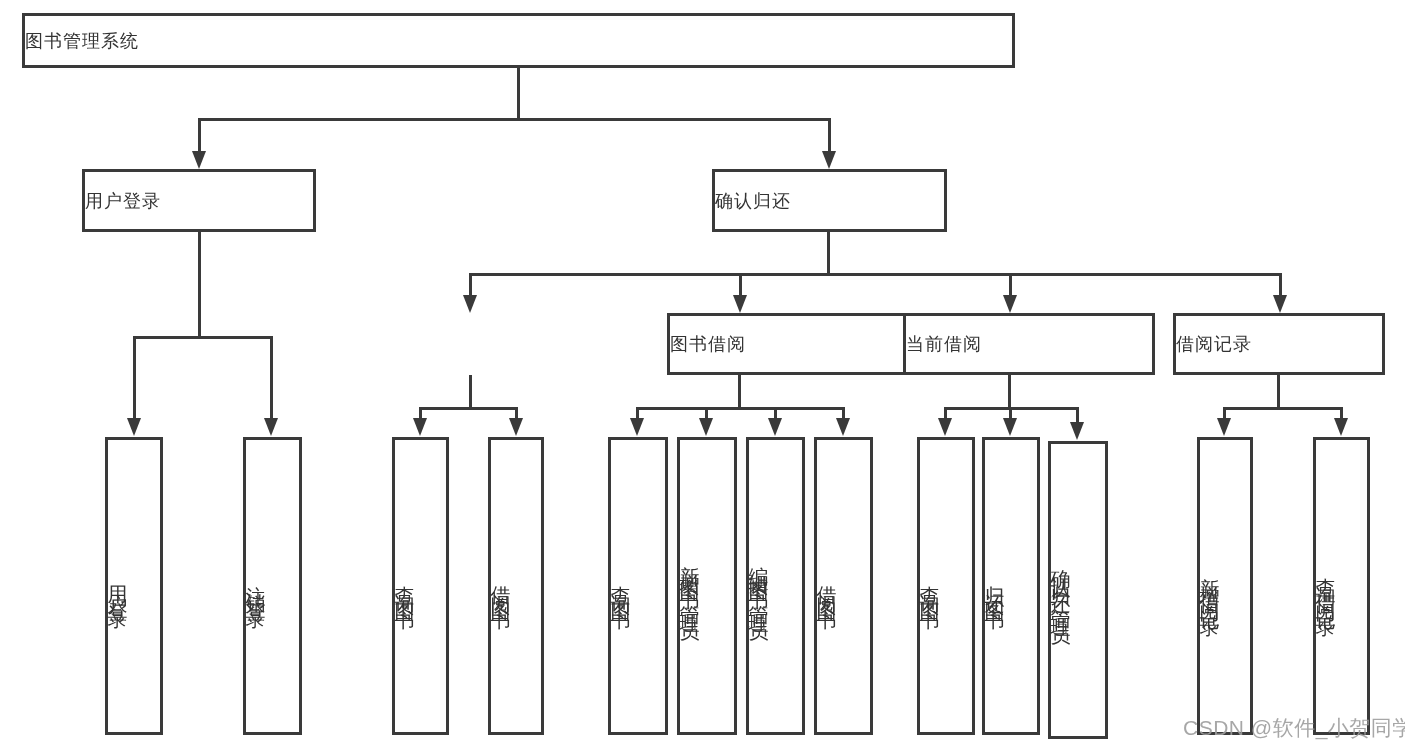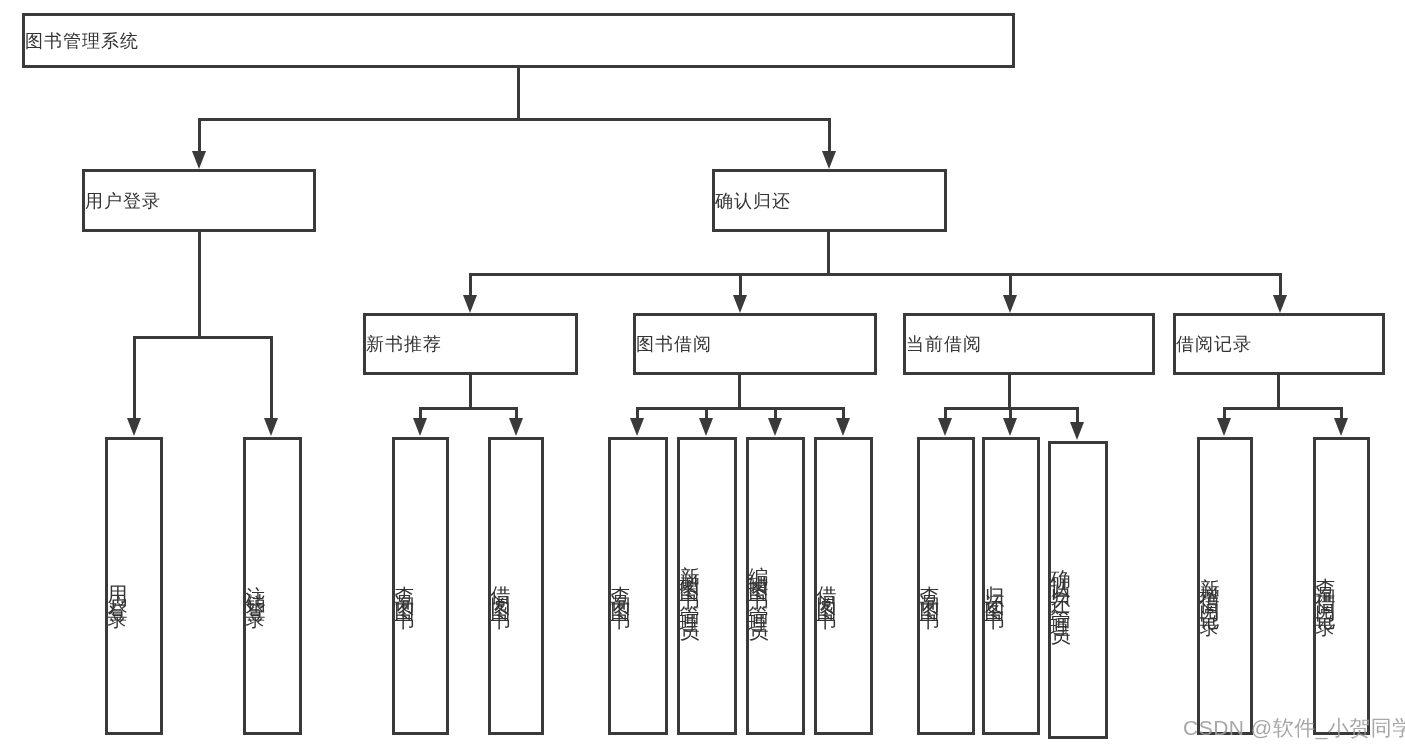--- a/index.html
+++ b/index.html
@@ -105,24 +105,21 @@
   <div class="line hline" style="left:469px;top:273px;width:813px"></div>
   <div class="line vline" style="left:469px;top:273px;height:24px"></div>
   <div class="ahead" style="left:463px;top:295px"></div>
   <div class="line vline" style="left:739px;top:273px;height:24px"></div>
   <div class="ahead" style="left:733px;top:295px"></div>
   <div class="line vline" style="left:1009px;top:273px;height:24px"></div>
   <div class="ahead" style="left:1003px;top:295px"></div>
   <div class="line vline" style="left:1279px;top:273px;height:24px"></div>
   <div class="ahead" style="left:1273px;top:295px"></div>
 
-  <div class="box" style="left:363px;top:313px;width:215px;height:62px">
-    <span class="hlabel">新书推荐</span>
-  </div>
-  <div class="box" style="left:633px;top:313px;width:244px;height:62px">
+  <div class="box" style="left:667px;top:313px;width:244px;height:62px">
     <span class="hlabel">图书借阅</span>
   </div>
   <div class="box" style="left:903px;top:313px;width:252px;height:62px">
     <span class="hlabel">当前借阅</span>
   </div>
   <div class="box" style="left:1173px;top:313px;width:212px;height:62px">
     <span class="hlabel">借阅记录</span>
   </div>
 
   <div class="line vline" style="left:469px;top:375px;height:32px"></div>

